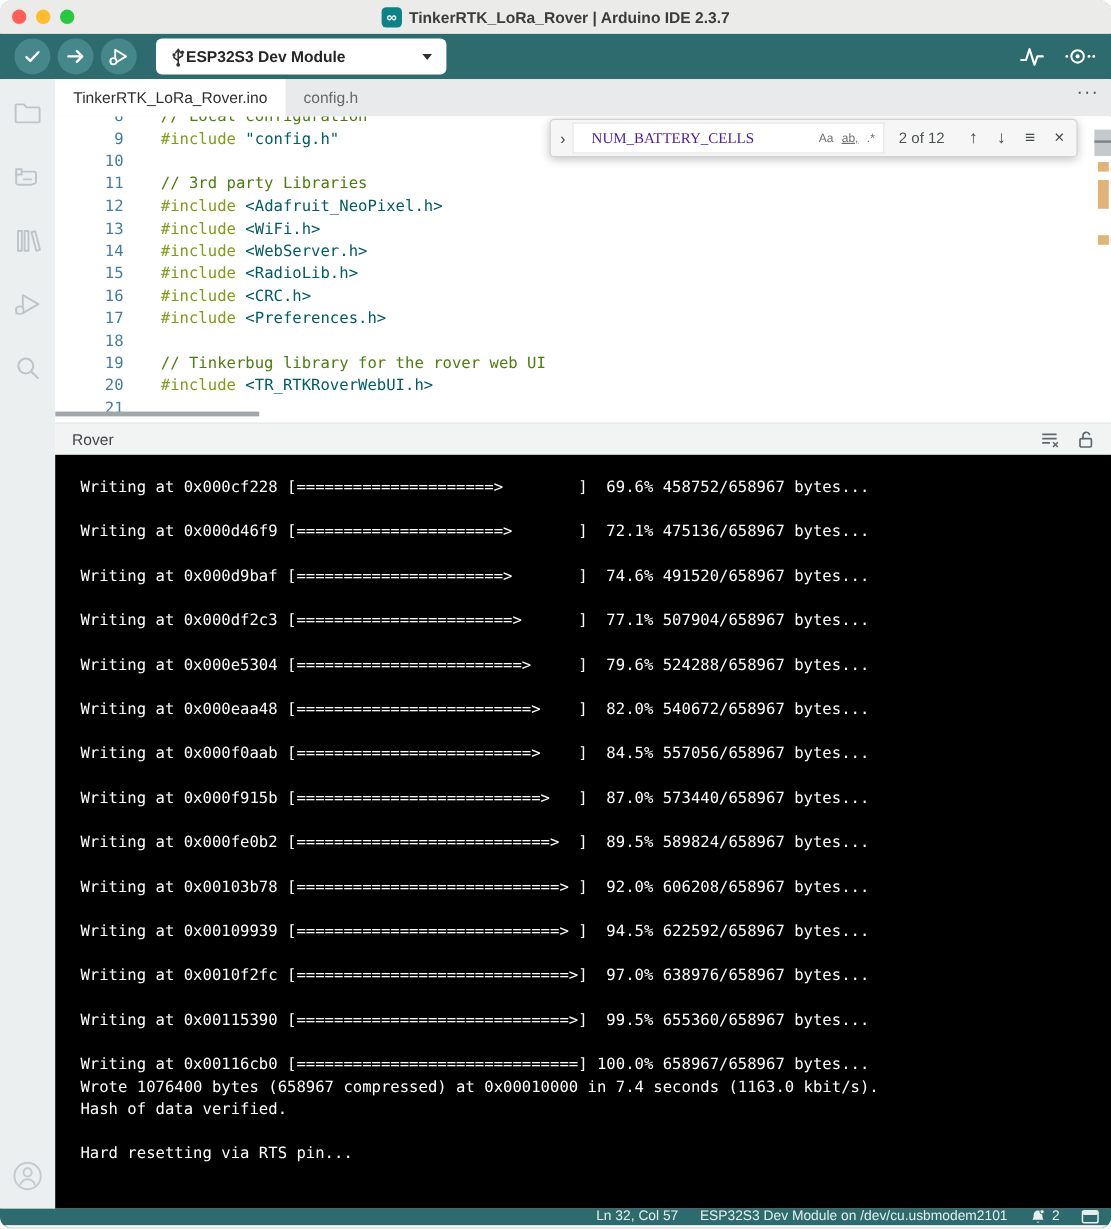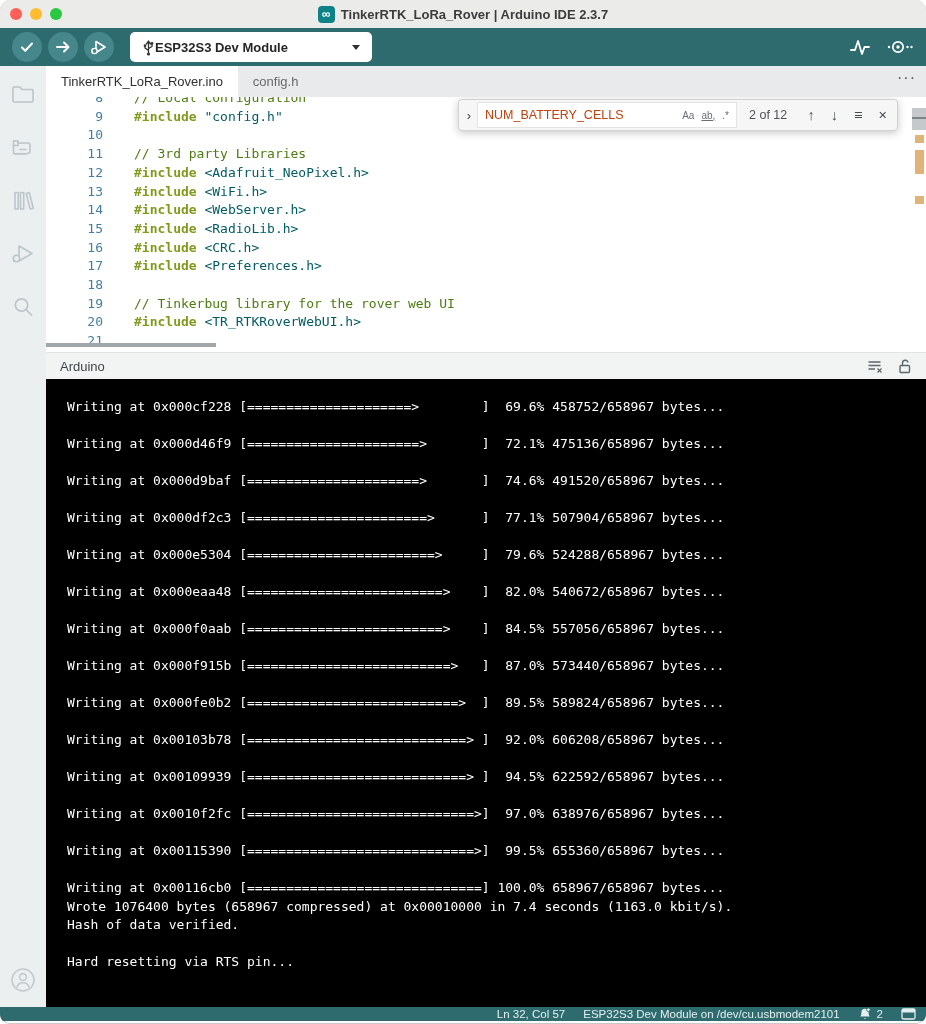--- a/index.html
+++ b/index.html
@@ -32,37 +32,37 @@
   .tab{padding:0 15px;font-size:13px;display:flex;align-items:center;color:#68696a;cursor:pointer;}
   .tab.active{background:#fff;color:#303030;}
   .tab-more{position:absolute;right:10px;top:3px;color:#4f5355;font-size:16px;letter-spacing:1px;cursor:pointer;}
   
   .editor{height:255px;background:#fff;position:relative;overflow:hidden;flex:none;}
   .code{font-family:"DejaVu Sans Mono",monospace;font-size:13px;line-height:18.7px;margin-top:-8px;white-space:pre;}
   .eline{display:flex;}
   .lnum{width:57px;text-align:right;padding-right:17px;color:#437da1;flex:none;}
   .lcode{padding-left:14px;}
   .tok-comment{color:#4d7c0f;}
-  .tok-directive{color:#7f9b19;font-weight:bold;}
+  .tok-directive{color:#7f9b19;}
   .tok-header{color:#005c63;}
   .tok-plain{color:#3d4548;}
   .hscroll{position:absolute;left:0;bottom:5px;width:170px;height:4px;background:#a0a6a9;}
   .ruler{position:absolute;right:0;top:0;width:14px;height:100%;}
   .vthumb{position:absolute;right:0;top:11px;width:14px;height:22px;background:#c6c9cb;}
   .vthumb-line{position:absolute;right:0;top:20px;width:14px;height:2px;background:#7d8387;}
   .match-mark{position:absolute;right:2px;width:9px;background:#e2b379;}
   
   .findwidget{position:absolute;top:2px;right:28px;width:430px;height:30px;background:#f6f6f6;
               border:1px solid #d2d2d2;border-radius:4px;box-shadow:0 2px 8px rgba(0,0,0,.22);
               display:flex;align-items:center;padding:0 6px 0 2px;z-index:5;}
   .find-chevron{width:16px;text-align:center;color:#424242;font-size:13px;flex:none;cursor:pointer;}
   .find-input{display:flex;align-items:center;background:#fff;border:1px solid #e4e4e4;height:24px;
               width:244px;padding:0 7px;gap:7px;flex:none;}
-  .find-query{border:none;outline:none;padding:0;margin:0;flex:1;font-family:Liberation Sans, sans-serif;
-              font-size:12.5px;color:#c2410c;background:transparent;min-width:0;}
+  .find-query{border:none;outline:none;padding:0;margin:8px;flex:1;font-family:Liberation Serif, serif;
+              font-size:12.5px;color:#4c1d95;background:transparent;min-width:0;}
   .find-toggle{color:#6b6f71;font-size:10px;flex:none;cursor:pointer;}
   .find-toggle.u{text-decoration:underline;}
   .find-count{margin-left:12px;color:#4e5254;font-size:12.5px;flex:none;}
   .find-actions{display:flex;gap:16px;margin-left:auto;align-items:center;color:#454a4c;
                 font-size:14.5px;padding-right:4px;}
   .find-actions span{cursor:pointer;}
   
   .output-header{height:26px;background:#f2f3f3;display:flex;align-items:center;padding:0 14px;
                  font-size:13px;color:#40464a;flex:none;border-top:1px solid #e3e5e5;}
   .oh-icons{margin-left:auto;display:flex;gap:13px;align-items:center;}
@@ -226,21 +226,21 @@
           <div class="find-actions">
             <span>↑</span>
             <span>↓</span>
             <span>≡</span>
             <span>×</span>
           </div>
         </div>
       </div>
 
       <div class="output-header">
-        <span>Arduino</span>
+        <span>Rover</span>
         <div class="oh-icons">
           <span class="icon">
             <svg width="17" height="15" viewBox="0 0 17 15">
               <path d="M1.5 3h12M1.5 6.5h12M1.5 10h6.5" stroke="#5d686d" stroke-width="1.4"></path>
               <path d="M10.5 9.5l4 4M14.5 9.5l-4 4" stroke="#5d686d" stroke-width="1.3"></path>
             </svg>
           </span>
           <span class="icon">
             <svg width="15" height="16" viewBox="0 0 15 16">
               <rect x="3" y="7.5" width="9.5" height="7" rx="1" fill="none" stroke="#5d686d" stroke-width="1.4"></rect>

